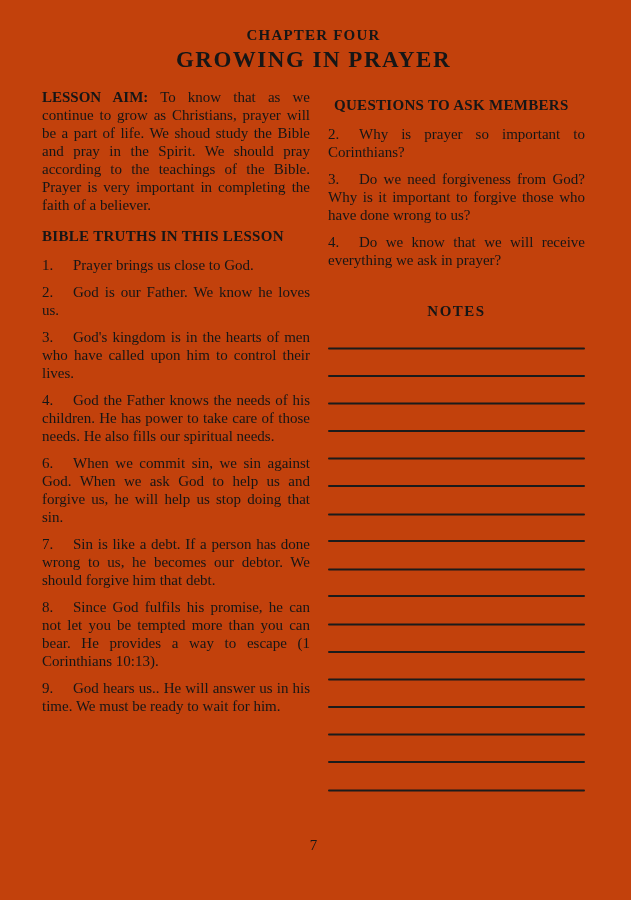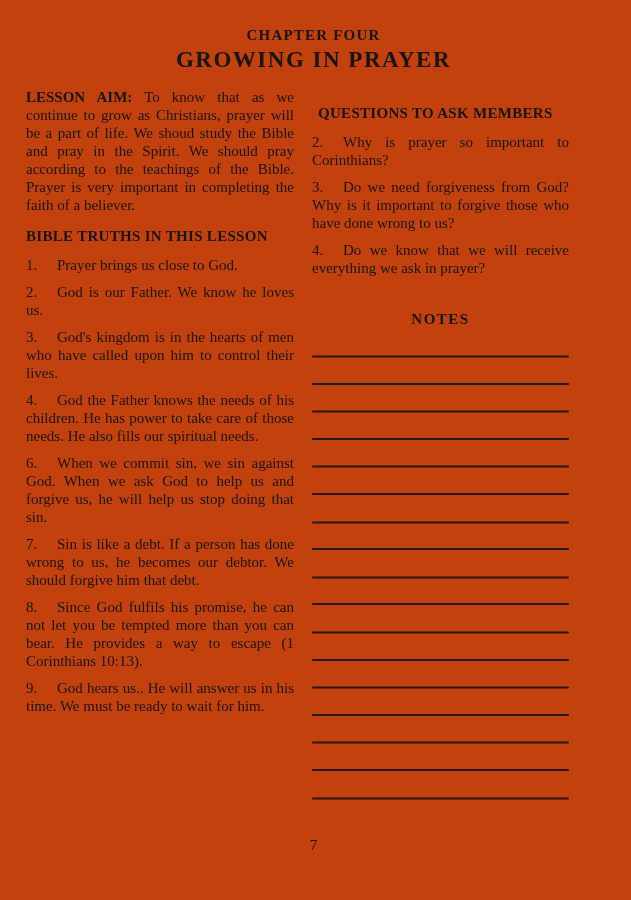--- a/index.html
+++ b/index.html
@@ -32,21 +32,21 @@
   .page-title {
     font-size: 23px;
     font-weight: 700;
     letter-spacing: 1.5px;
     line-height: 26px;
     margin-top: 3px;
   }
   .columns {
     position: absolute;
     top: 88px;
-    left: 26px;
+    left: 42px;
     width: 543px;
     display: flex;
     gap: 18px;
   }
   .col-left  { width: 268px; }
   .col-right { width: 257px; }
   p.body {
     font-size: 15px;
     line-height: 18px;
     text-align: justify;
@@ -58,21 +58,21 @@
     width: 31px;
   }
   .section-heading {
     font-size: 15px;
     font-weight: 700;
     line-height: 18px;
     letter-spacing: 0.3px;
     margin: 13px 0 11px 0;
   }
   .q-heading {
-    margin-top: 16px;
+    margin-top: 8px;
     text-align: left;
     padding-left: 6px;
   }
   .notes-heading {
     font-size: 15px;
     font-weight: 700;
     letter-spacing: 1.5px;
     text-align: center;
     margin-top: 33px;
     line-height: 18px;

